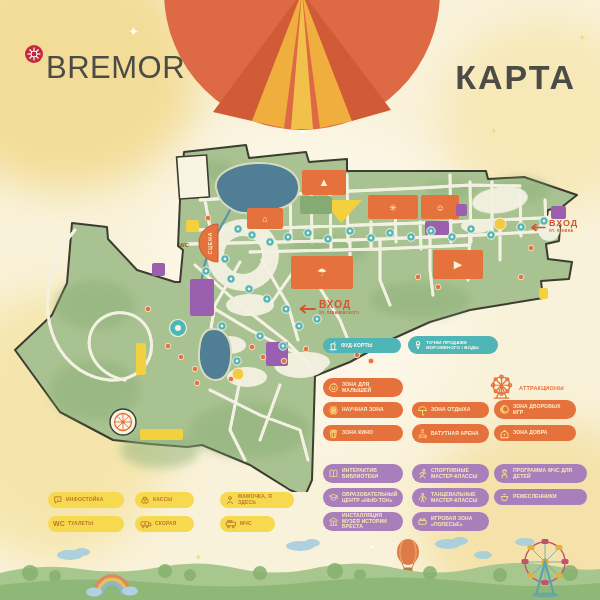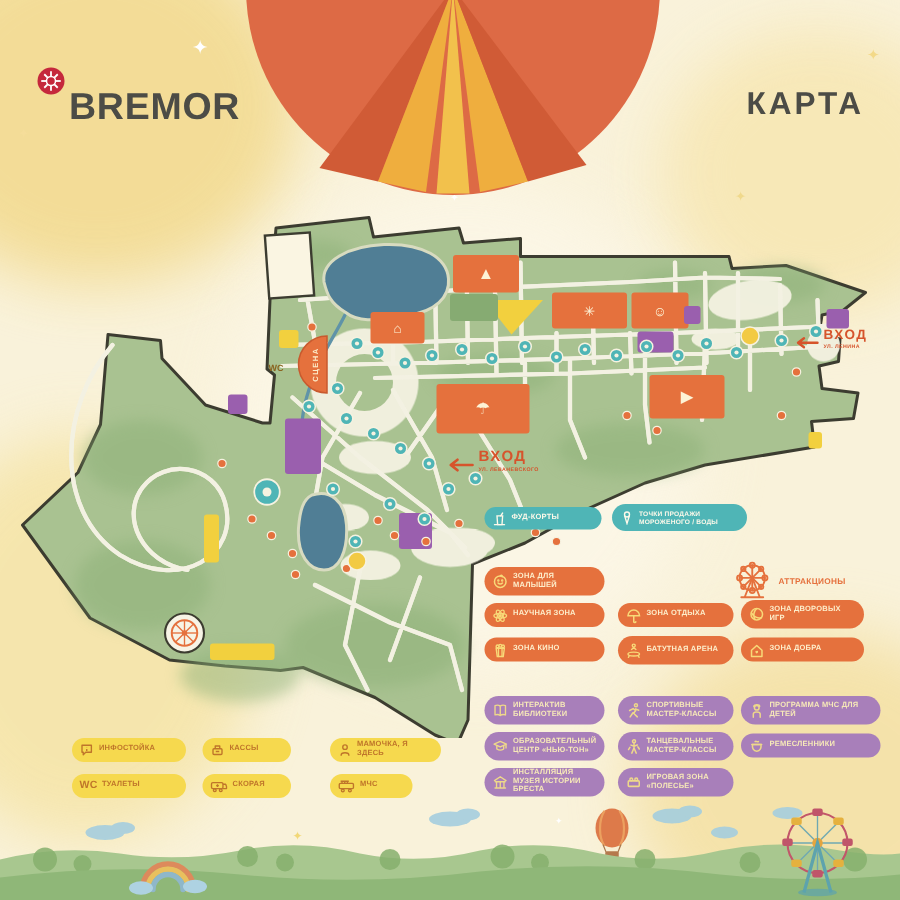--- a/index.html
+++ b/index.html
@@ -2,42 +2,42 @@
 <html><head>
 <meta charset="utf-8">
 <style>
   html,body{margin:0;padding:0}
   #app{position:relative;width:600px;height:600px;overflow:hidden;background:#f9f2da;
        font-family:"Liberation Sans","DejaVu Sans",sans-serif}
   .blob{position:absolute;border-radius:50%;filter:blur(20px)}
   .sp{position:absolute;pointer-events:none}
   
   #brand{position:absolute;left:24px;top:44px;display:flex;align-items:flex-end;gap:2px}
-  #brand-text{font-size:25px;font-weight:bold;color:#4c4c46;letter-spacing:.5px}
-  #map-label{position:absolute;right:24px;top:58px;font-size:21px;font-weight:bold;color:#4c4c46;letter-spacing:2px}
+  #brand-text{font-size:31px;font-weight:normal;color:#4c4c46;letter-spacing:.5px}
+  #map-label{position:absolute;right:24px;top:58px;font-size:34px;font-weight:bold;color:#4c4c46;letter-spacing:2px}
   #sun-title{position:absolute;left:0;top:6px;width:600px;text-align:center;color:#fdf6ec;
              font-weight:bold;line-height:1.06;letter-spacing:1.5px}
   #sun-title div{font-size:41px}
   
   .pill{position:absolute;display:flex;align-items:center;gap:3px;padding:0 5px;border-radius:10px;
         font-weight:bold;text-transform:uppercase;line-height:1.15;font-size:5px;letter-spacing:.15px;
         box-sizing:border-box}
   .pill svg{flex:0 0 auto}
   .teal{background:#4fb5b6;color:#fdf9ea}
   .orange{background:#e5713d;color:#fdeecb}
   .orange .li{color:#f8d978}
   .purple{background:#a87fba;color:#f6e8b8}
   .purple .li{color:#eed88a}
   .yellow{background:#f6d94e;color:#bf752a}
   .li{display:flex;align-items:center}
   .wc-txt{font-size:7px;font-weight:bold}
   #attraction{position:absolute;left:488px;top:374px;display:flex;align-items:center;gap:4px;color:#e5713d}
   #attraction .lt{font-size:5.5px;font-weight:bold;letter-spacing:.2px}
   
-  .entrance{position:absolute;display:flex;align-items:flex-end;gap:3px;color:#d6542c}
+  .entrance{position:absolute;display:flex;align-items:center;gap:3px;color:#d6542c}
   .entrance .big{font-size:9px;font-weight:bold;letter-spacing:1px;line-height:1}
   .entrance .small{font-size:3.5px;font-weight:bold;letter-spacing:.3px;margin-top:1px}
   
   .park-path{fill:#a9c291;stroke:#3c3c30;stroke-width:2;stroke-linejoin:round}
   .net-b{fill:none;stroke:#f3f1e2;stroke-width:2.8;stroke-linecap:round;stroke-linejoin:round}
   .net-t{fill:none;stroke:#7aa2ae;stroke-width:.8;stroke-linecap:round;stroke-linejoin:round;opacity:.9}
 </style>
 </head>
 <body>
 <div id="app">

